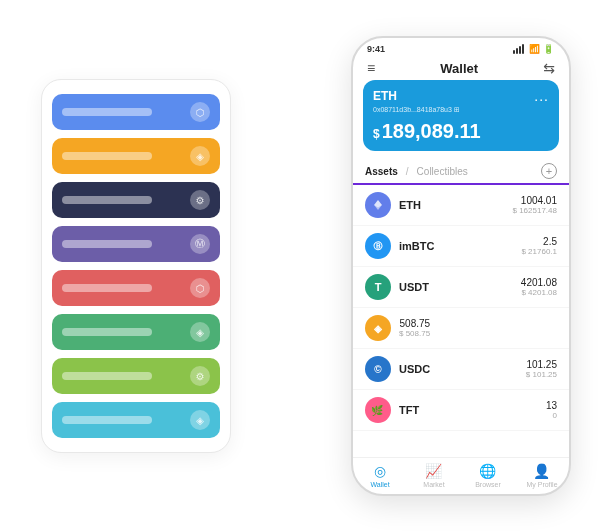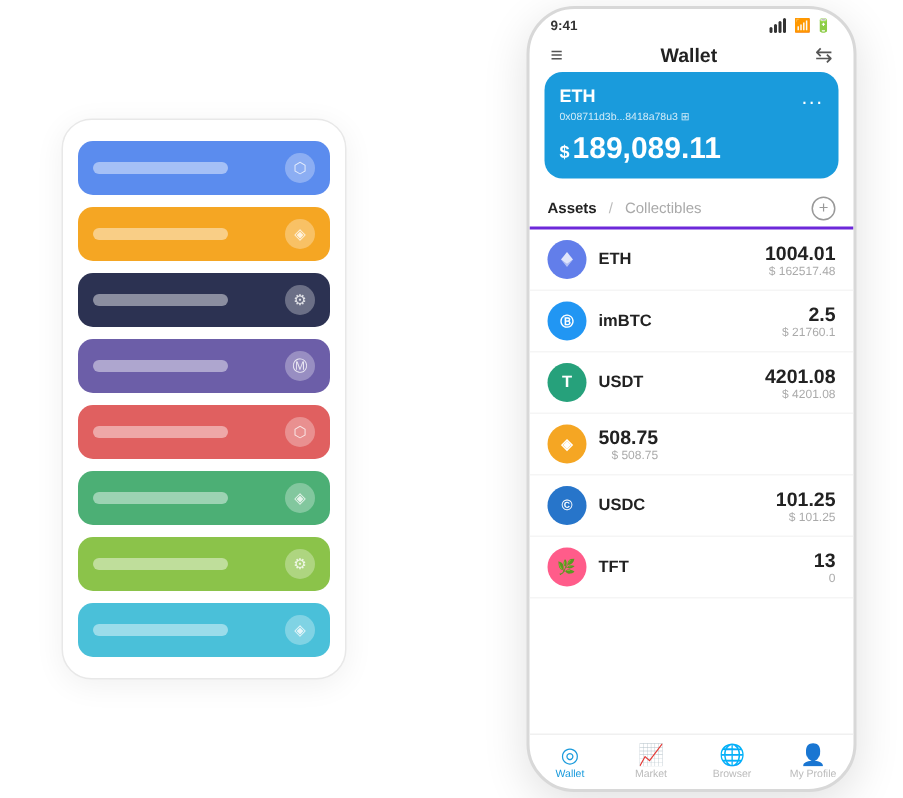--- a/index.html
+++ b/index.html
@@ -81,21 +81,21 @@
     .card-lightgreen { background: #8bc34a; }
     .card-skyblue { background: #4ac0d9; }
 
     
     .phone {
       position: absolute;
       right: 10px;
       top: 50%;
       transform: translateY(-50%);
       width: 220px;
-      height: 524px;
+      height: 460px;
       background: #fff;
       border-radius: 32px;
       border: 2px solid #d8d8d8;
       box-shadow: 0 8px 30px rgba(0,0,0,0.12);
       overflow: hidden;
       z-index: 2;
       display: flex;
       flex-direction: column;
     }
 
@@ -276,22 +276,22 @@
       font-weight: 600;
       color: #222;
       flex: 1;
     }
 
     .asset-amounts {
       text-align: right;
     }
 
     .asset-amount-main {
-      font-size: 13px;
-      font-weight: 700;
+      font-size: 10px;
+      font-weight: 400;
       color: #222;
     }
 
     .asset-amount-usd {
       font-size: 8px;
       color: #aaa;
     }
 
     
     .bottom-nav {

